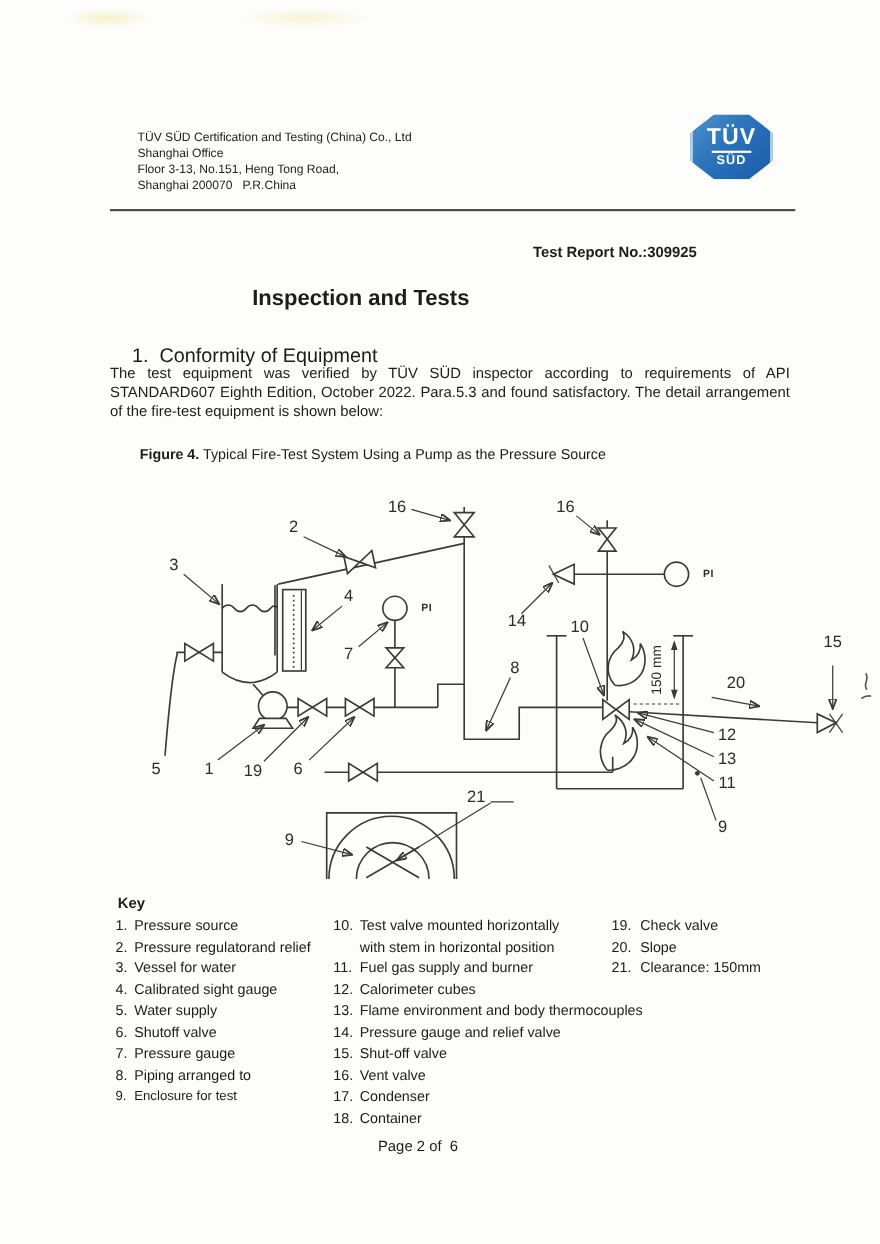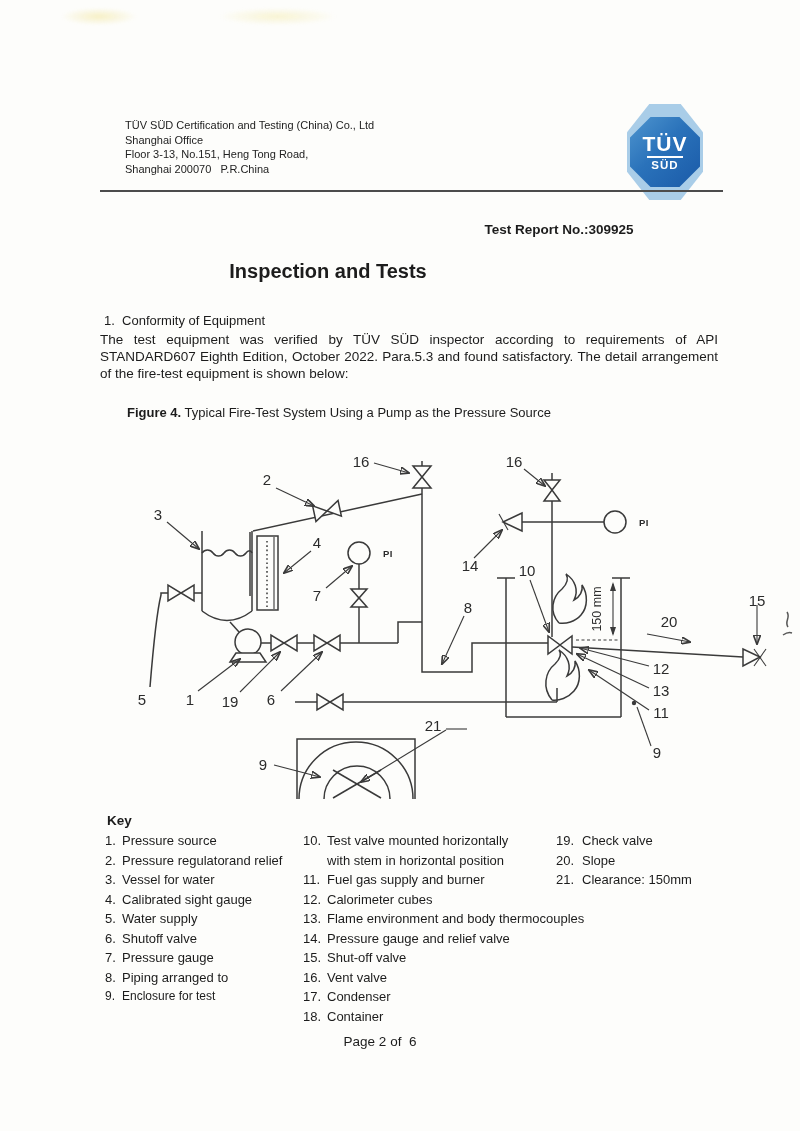--- a/index.html
+++ b/index.html
@@ -11,35 +11,35 @@
   }
   .smudge{position:absolute;filter:blur(1.5px);}
   .s1{left:62px;top:8px;width:74px;height:17px;
       background:radial-gradient(ellipse at center,rgba(242,231,160,.6),rgba(242,231,160,0) 72%);}
   .s2{left:220px;top:8px;width:115px;height:17px;
       background:radial-gradient(ellipse at center,rgba(244,236,176,.55),rgba(244,236,176,0) 72%);}
   .address{position:absolute;left:105px;top:118px;font-size:11px;line-height:14.5px;color:#222;margin-left:20px;}
   .address div{white-space:pre-wrap;}
   
   .logo{position:absolute;left:627px;top:104px;width:76px;height:76px;}
-  .octo-outer{width:76px;height:96px;background:#a9cde8;
+  .octo-outer{width:76px;height:59px;background:#a9cde8;
     clip-path:polygon(29.3% 0,70.7% 0,100% 29.3%,100% 70.7%,70.7% 100%,29.3% 100%,0 70.7%,0 29.3%);
     display:flex;align-items:center;justify-content:center;}
   .octo-inner{width:70px;height:70px;background:linear-gradient(135deg,#4e95cf 0%,#2a72ba 45%,#1a5aa8 100%);
     clip-path:polygon(29.3% 0,70.7% 0,100% 29.3%,100% 70.7%,70.7% 100%,29.3% 100%,0 70.7%,0 29.3%);
     display:flex;flex-direction:column;align-items:center;justify-content:center;color:#fff;}
   .logo-tuv{font-size:21px;font-weight:bold;letter-spacing:1px;line-height:20px;}
   .logo-line{width:36px;height:2px;background:#fff;margin:2px 0 1px 0;}
   .logo-sud{font-size:11.5px;font-weight:bold;letter-spacing:1px;}
   .header-rule{position:absolute;left:100px;top:190px;width:623px;height:2px;background:#4c4c4c;}
   .report-no{position:absolute;left:400px;top:222px;width:318px;text-align:center;
     font-size:13.5px;font-weight:bold;}
   .doc-title{position:absolute;left:0;top:260px;width:656px;text-align:center;
     font-size:20px;font-weight:bold;}
-  .sec-heading{position:absolute;left:104px;top:313px;font-size:13px;white-space:pre-wrap;}
+  .sec-heading{position:absolute;left:120px;top:313px;font-size:18px;white-space:pre-wrap;}
   .body-par{position:absolute;left:100px;top:332px;width:618px;font-size:13.5px;
     line-height:16.8px;text-align:justify;}
   .fig-caption{position:absolute;left:127px;top:405px;font-size:13px;}
   .b{font-weight:bold;}
   
   .diagram{position:absolute;left:90px;top:440px;width:710px;height:375px;}
   .diagram line,.diagram path,.diagram polyline{stroke:#3a3a3a;stroke-width:1.5;fill:none;}
   .diagram polygon,.diagram rect,.diagram circle{stroke:#3a3a3a;stroke-width:1.5;fill:#fdfdfb;}
   .diagram .leader{stroke-width:1.1;}
   .diagram .thin{stroke-width:1.1;}
@@ -255,21 +255,21 @@
   <span class="dl" style="left:317px;top:595px">7</span>
   <span class="dl" style="left:142px;top:699px">5</span>
   <span class="dl" style="left:190px;top:699px">1</span>
   <span class="dl" style="left:230px;top:701px">19</span>
   <span class="dl" style="left:271px;top:699px">6</span>
   <span class="dl" style="left:514px;top:461px">16</span>
   <span class="dl" style="left:470px;top:565px">14</span>
   <span class="dl" style="left:527px;top:570px">10</span>
   <span class="dl" style="left:468px;top:607px">8</span>
   <span class="dl" style="left:669px;top:621px">20</span>
-  <span class="dl" style="left:757px;top:600px">15</span>
+  <span class="dl" style="left:757px;top:584px">15</span>
   <span class="dl" style="left:661px;top:668px">12</span>
   <span class="dl" style="left:661px;top:690px">13</span>
   <span class="dl" style="left:661px;top:712px">11</span>
   <span class="dl" style="left:657px;top:752px">9</span>
   <span class="dl" style="left:263px;top:764px">9</span>
   <span class="dl" style="left:433px;top:725px">21</span>
   <span class="pi" style="left:359px;top:553px">PI</span>
   <span class="pi" style="left:615px;top:522px">PI</span>
   <span class="dim" style="left:597px;top:609px">150 mm</span>
 

